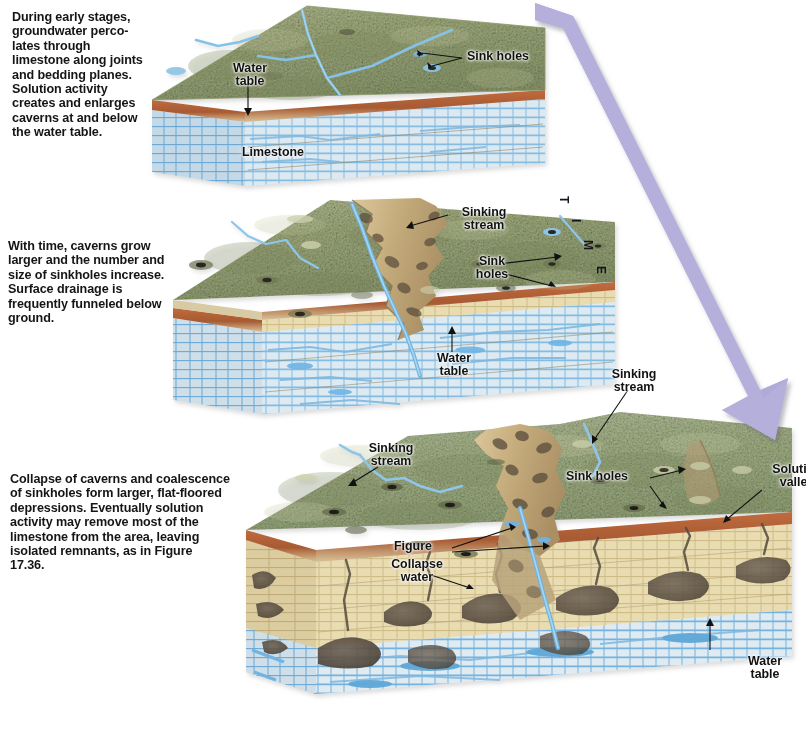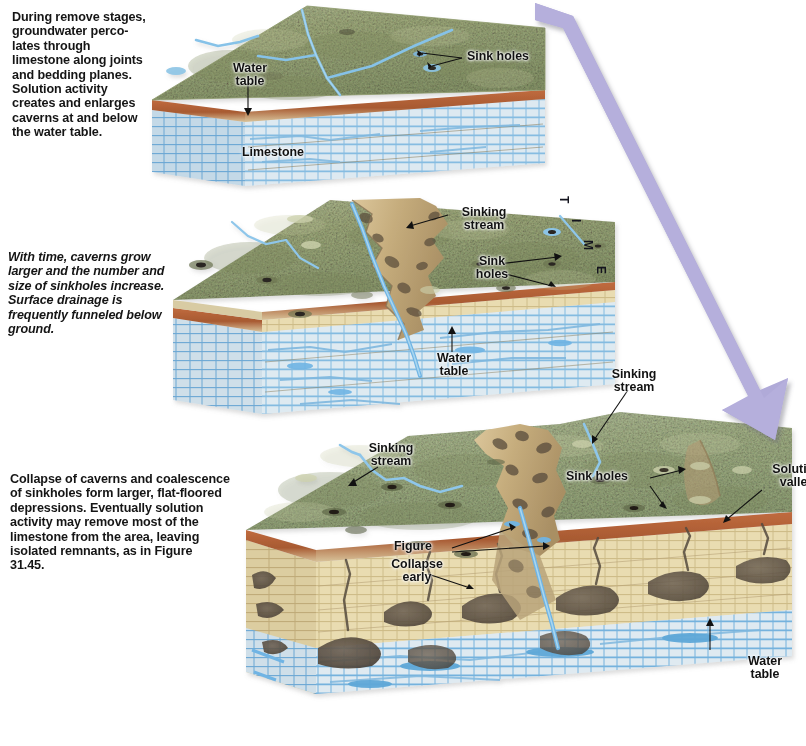--- a/index.html
+++ b/index.html
@@ -16,21 +16,21 @@
     position:absolute;
     color:#151515;
     font-weight:bold;
     font-size:12.6px;
     line-height:14.4px;
     letter-spacing:-0.1px;
     white-space:pre-line;
     font-family:"Liberation Sans","DejaVu Sans",sans-serif;
   }
   #cap1{left:12px;top:10px;width:150px;}
-  #cap2{left:8px;top:250px;width:176px;font-style:italic;}
+  #cap2{left:8px;top:239px;width:176px;}
   #cap3{left:10px;top:472px;width:246px;}
 
   
   .lbl{
     position:absolute;
     color:#111;
     font-weight:bold;
     font-size:12.4px;
     line-height:13.4px;
     white-space:pre-line;
@@ -480,42 +480,42 @@
       <path d="M710,650 L710,622"></path>
       <polygon points="710,618 706,626 714,626" fill="#111" stroke="none"></polygon>
     </g>
 
     <g filter="url(#arrShadow)">
       <polygon points="535,3 573,16 760,390 788,378 775,440 722,410 750,399 563,28 535,20" fill="#b0aad8"></polygon>
       <polygon points="535,3 573,16 764,398 788,378 775,440 722,410 748,396 563,28 535,20" fill="#b5afdc"></polygon>
     </g>
   </svg>
 
-  <div class="caption" id="cap1">During remove stages,
+  <div class="caption" id="cap1">During early stages,
 groundwater perco-
 lates through
 limestone along joints
 and bedding planes.
 Solution activity
 creates and enlarges
 caverns at and below
 the water table.</div>
   <div class="caption" id="cap2">With time, caverns grow
 larger and the number and
 size of sinkholes increase.
 Surface drainage is
 frequently funneled below
 ground.</div>
   <div class="caption" id="cap3">Collapse of caverns and coalescence
 of sinkholes form larger, flat-floored
 depressions.  Eventually solution
 activity may remove most of the
 limestone from the area, leaving
 isolated remnants, as in Figure
-31.45.</div>
+17.36.</div>
 
   <div class="lbl left" style="left:467px;top:50px;">Sink holes</div>
   <div class="lbl" style="left:222px;top:62px;width:56px;">Water
 table</div>
   <div class="lbl left" style="left:242px;top:146px;">Limestone</div>
 
   <div class="lbl" style="left:450px;top:206px;width:68px;">Sinking
 stream</div>
   <div class="lbl" style="left:467px;top:255px;width:50px;">Sink
 holes</div>
@@ -525,21 +525,21 @@
   <div class="lbl" style="left:358px;top:442px;width:66px;">Sinking
 stream</div>
   <div class="lbl" style="left:601px;top:368px;width:66px;">Sinking
 stream</div>
   <div class="lbl left" style="left:566px;top:470px;">Sink holes</div>
   <div class="lbl" style="left:737px;top:463px;width:64px;margin-left:28px;">Solution
 valley</div>
   <div class="lbl left" style="left:394px;top:540px;">Figure</div>
 
   <div class="lbl" style="left:385px;top:558px;width:64px;">Collapse
-early</div>
+water</div>
   <div class="lbl" style="left:737px;top:655px;width:56px;">Water
 table</div>
 
   <div id="timearrow">
     <div class="timetext" style="left:571px;top:196px;transform:rotate(90deg);transform-origin:left top;">T</div>
     <div class="timetext" style="left:583px;top:219px;transform:rotate(90deg);transform-origin:left top;">I</div>
     <div class="timetext" style="left:595px;top:240px;transform:rotate(90deg);transform-origin:left top;">M</div>
     <div class="timetext" style="left:608px;top:266px;transform:rotate(90deg);transform-origin:left top;">E</div>
   </div>
 

